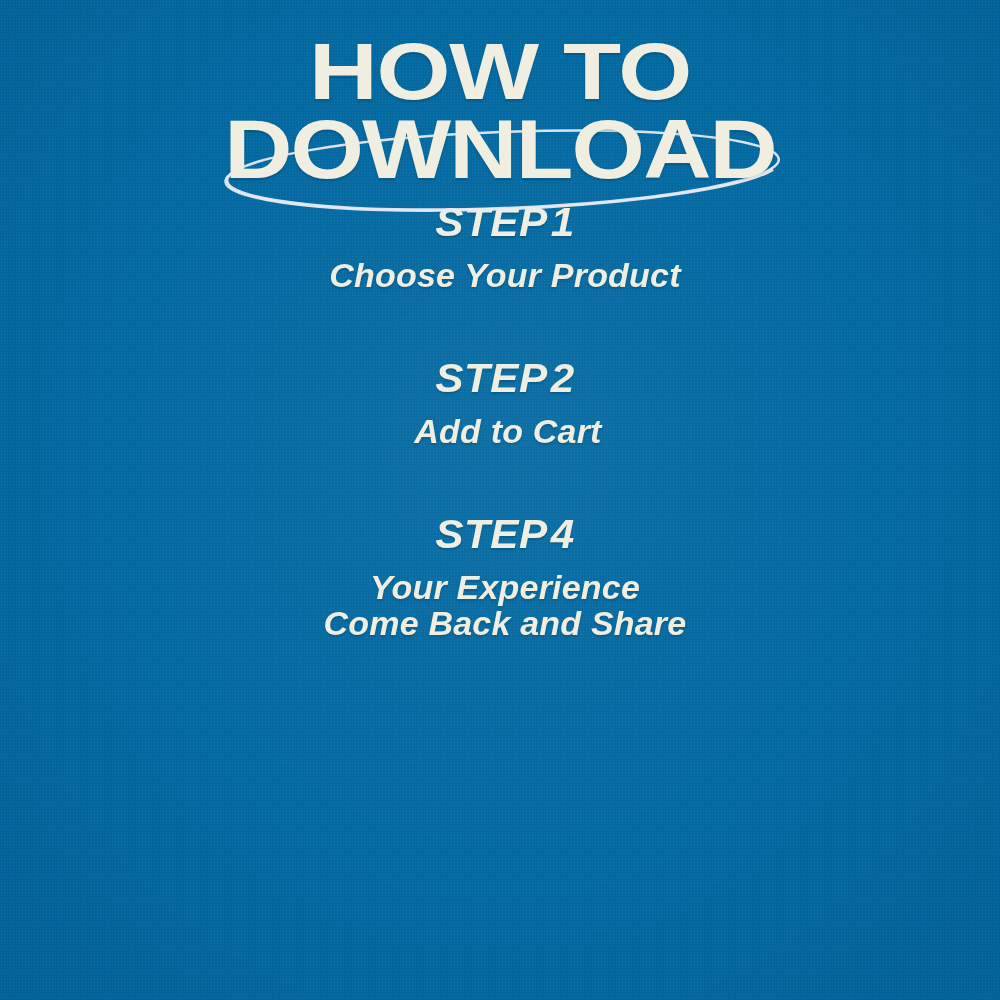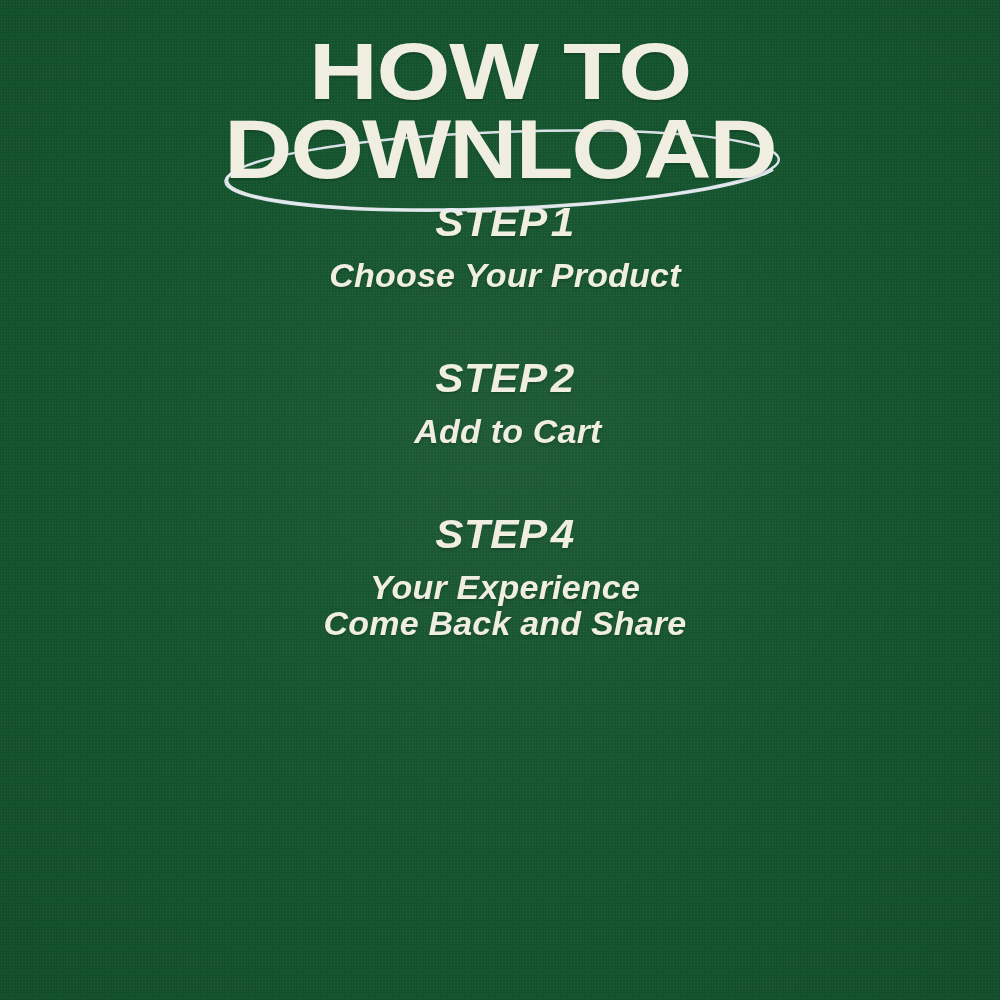--- a/index.html
+++ b/index.html
@@ -132,21 +132,21 @@
     line-height: 1.05;
     letter-spacing: .2px;
     margin-top: 14px;
     text-shadow: 0 2px 3px rgba(0,0,0,.16);
   }
   .step-text .ln { display: block; white-space: nowrap; }
 </style>
 </head>
 <body>
 
-<div id="poster" style="background-color: #14532d;">
+<div id="poster" style="background-color: #0369a1;">
 
   <div id="grain"></div>
   <div id="vignette"></div>
 
   <div class="title-block">
 
     <svg class="swoosh-wrap" viewBox="0 0 1000 220">
       <ellipse cx="503" cy="136" rx="276" ry="38" transform="rotate(-2.2 503 136)" fill="none" stroke="#e7ebf2" stroke-width="2.4" opacity="0.95"></ellipse>
     </svg>
 

